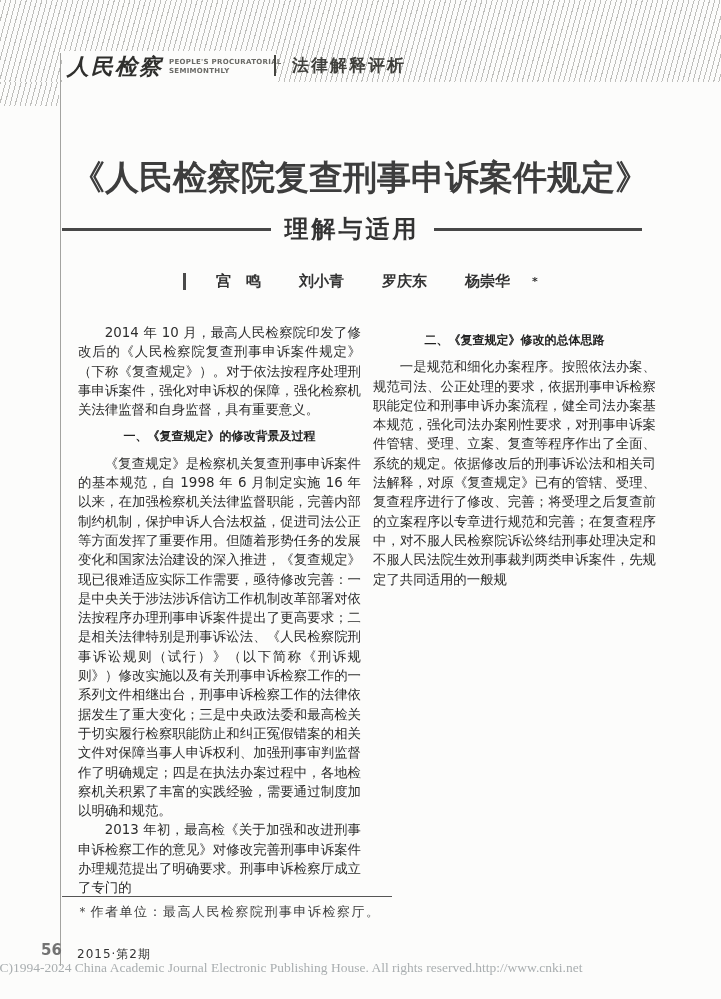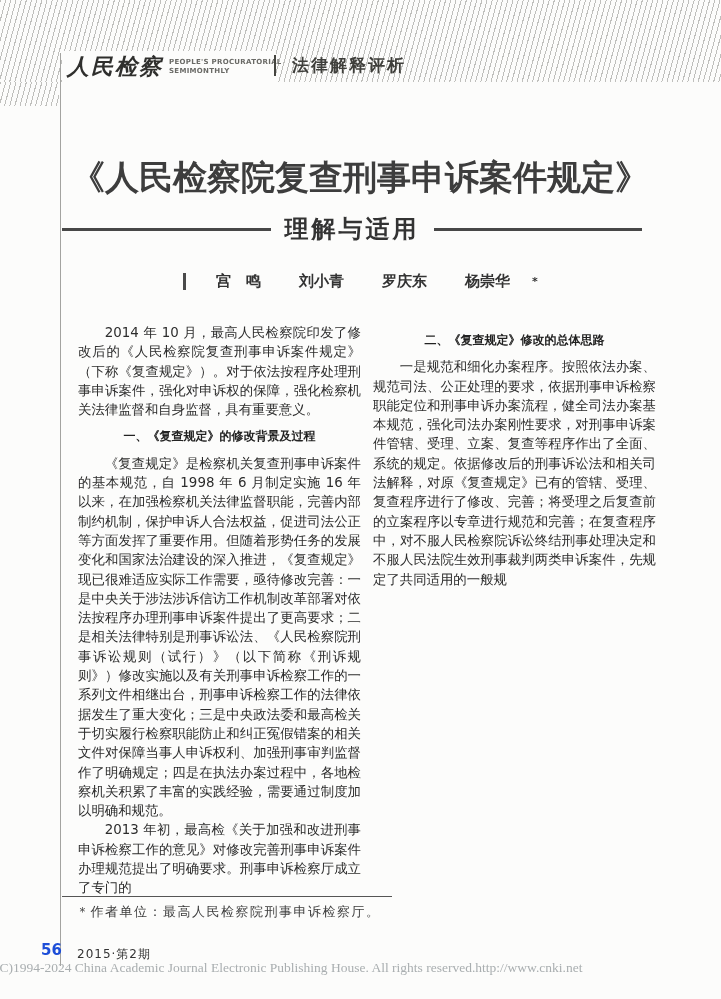--- a/index.html
+++ b/index.html
@@ -42,21 +42,21 @@
   .col-right{left:373px;}
   .para{margin:0;text-indent:2em;}
   .para.noindent{text-indent:0;}
   .heading{font-weight:bold;text-align:center;text-indent:0;margin:8px 0 7px;font-size:12px;color:#222;}
 
   
   .footnote-rule{position:absolute;left:62px;top:896px;width:330px;height:1px;background:#555;z-index:2;}
   .footnote{position:absolute;left:76px;top:903px;font-size:13px;color:#3d3d3d;letter-spacing:1.5px;z-index:2;white-space:nowrap;}
 
   
-  .page-number{position:absolute;left:41px;top:941px;font-size:15px;font-weight:bold;color:#1d4ed8;z-index:4;}
+  .page-number{position:absolute;left:41px;top:941px;font-size:15px;font-weight:bold;color:#737373;z-index:4;}
   .issue{position:absolute;left:77px;top:946px;font-size:12px;color:#333;letter-spacing:1px;z-index:4;white-space:nowrap;}
   .copyright{position:absolute;left:-5px;top:960px;width:730px;font-family:"Liberation Serif", serif;font-size:13.5px;color:#a9aeb0;white-space:nowrap;z-index:4;}
   .cnki-url{}
 </style>
 </head>
 <body>
 
 <div class="page">
 
   <div class="band hatch"></div>

